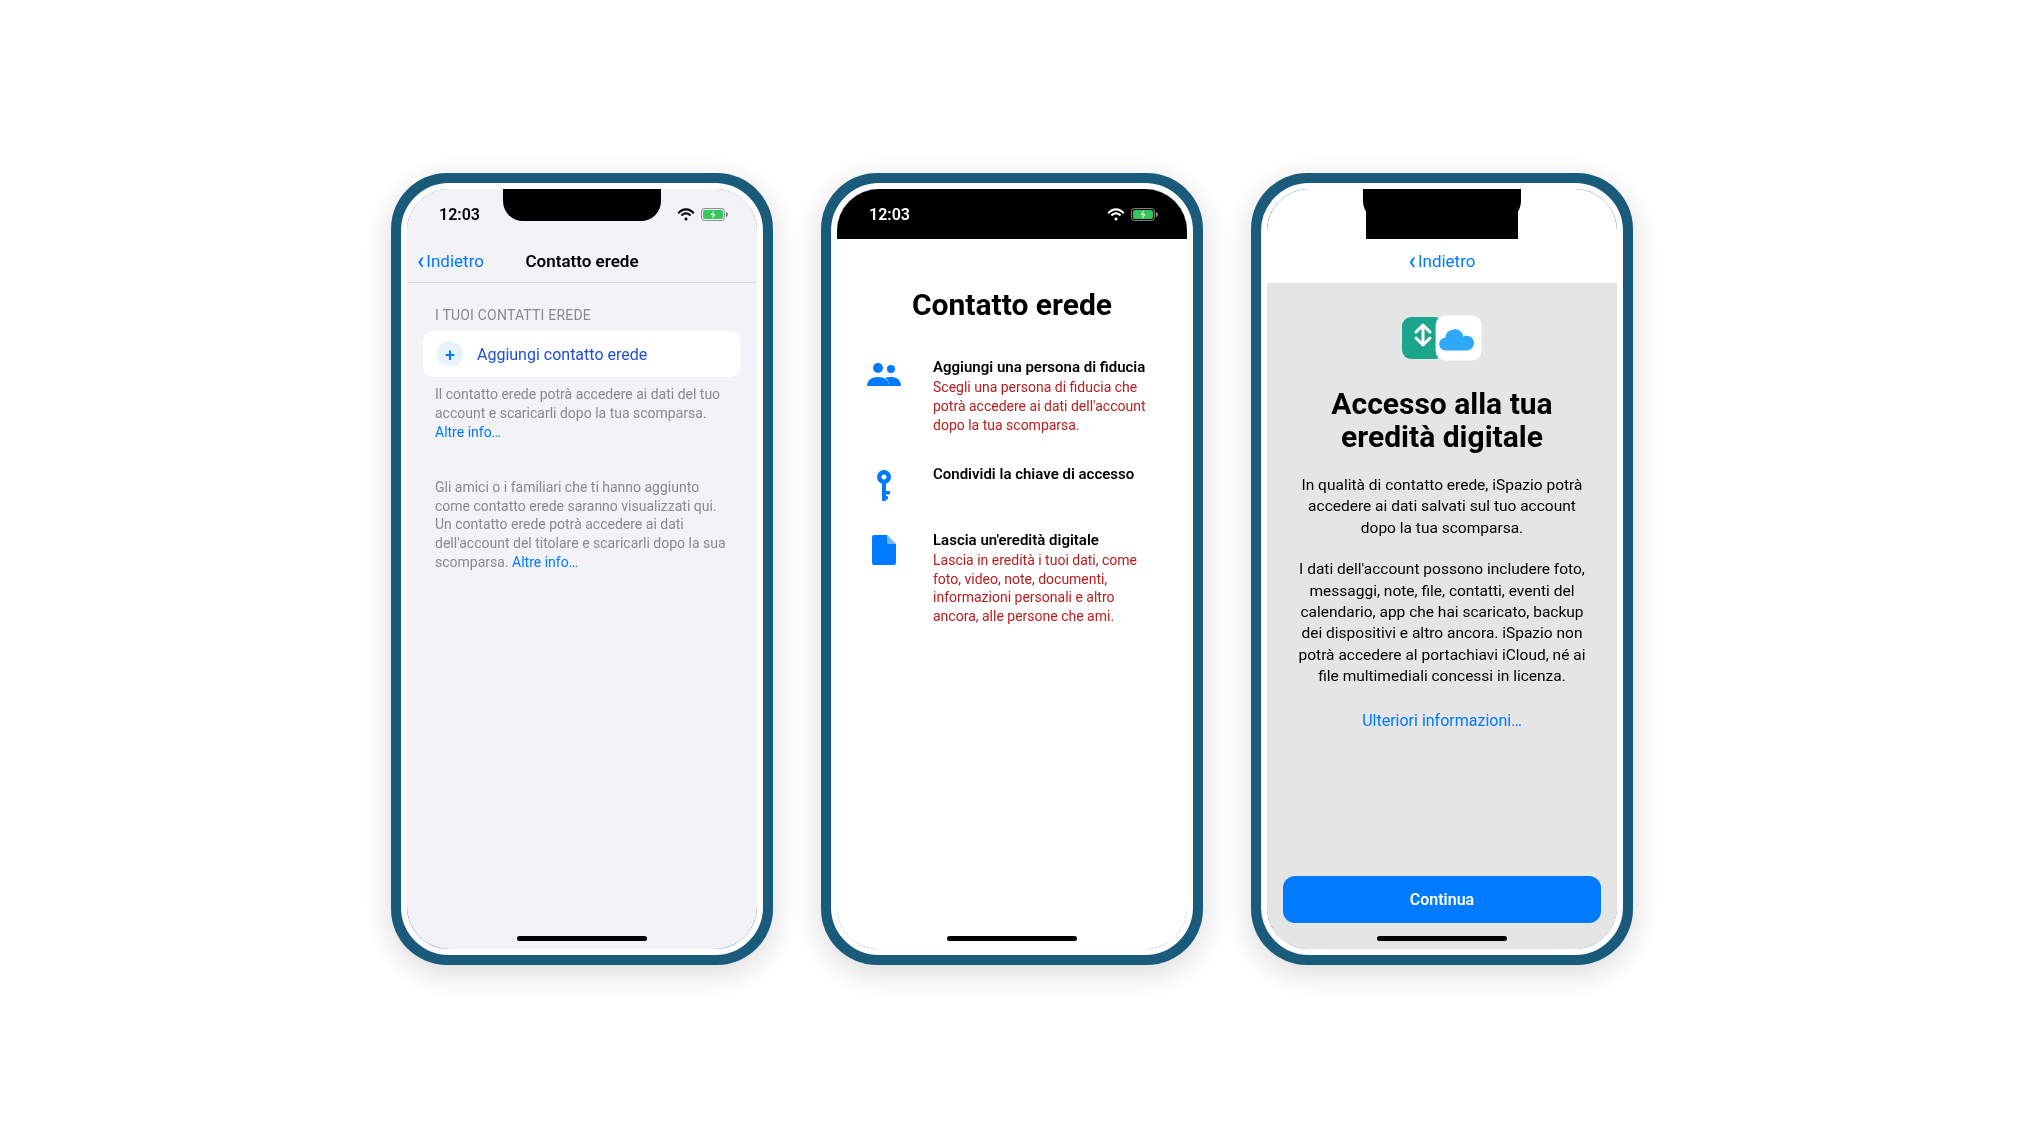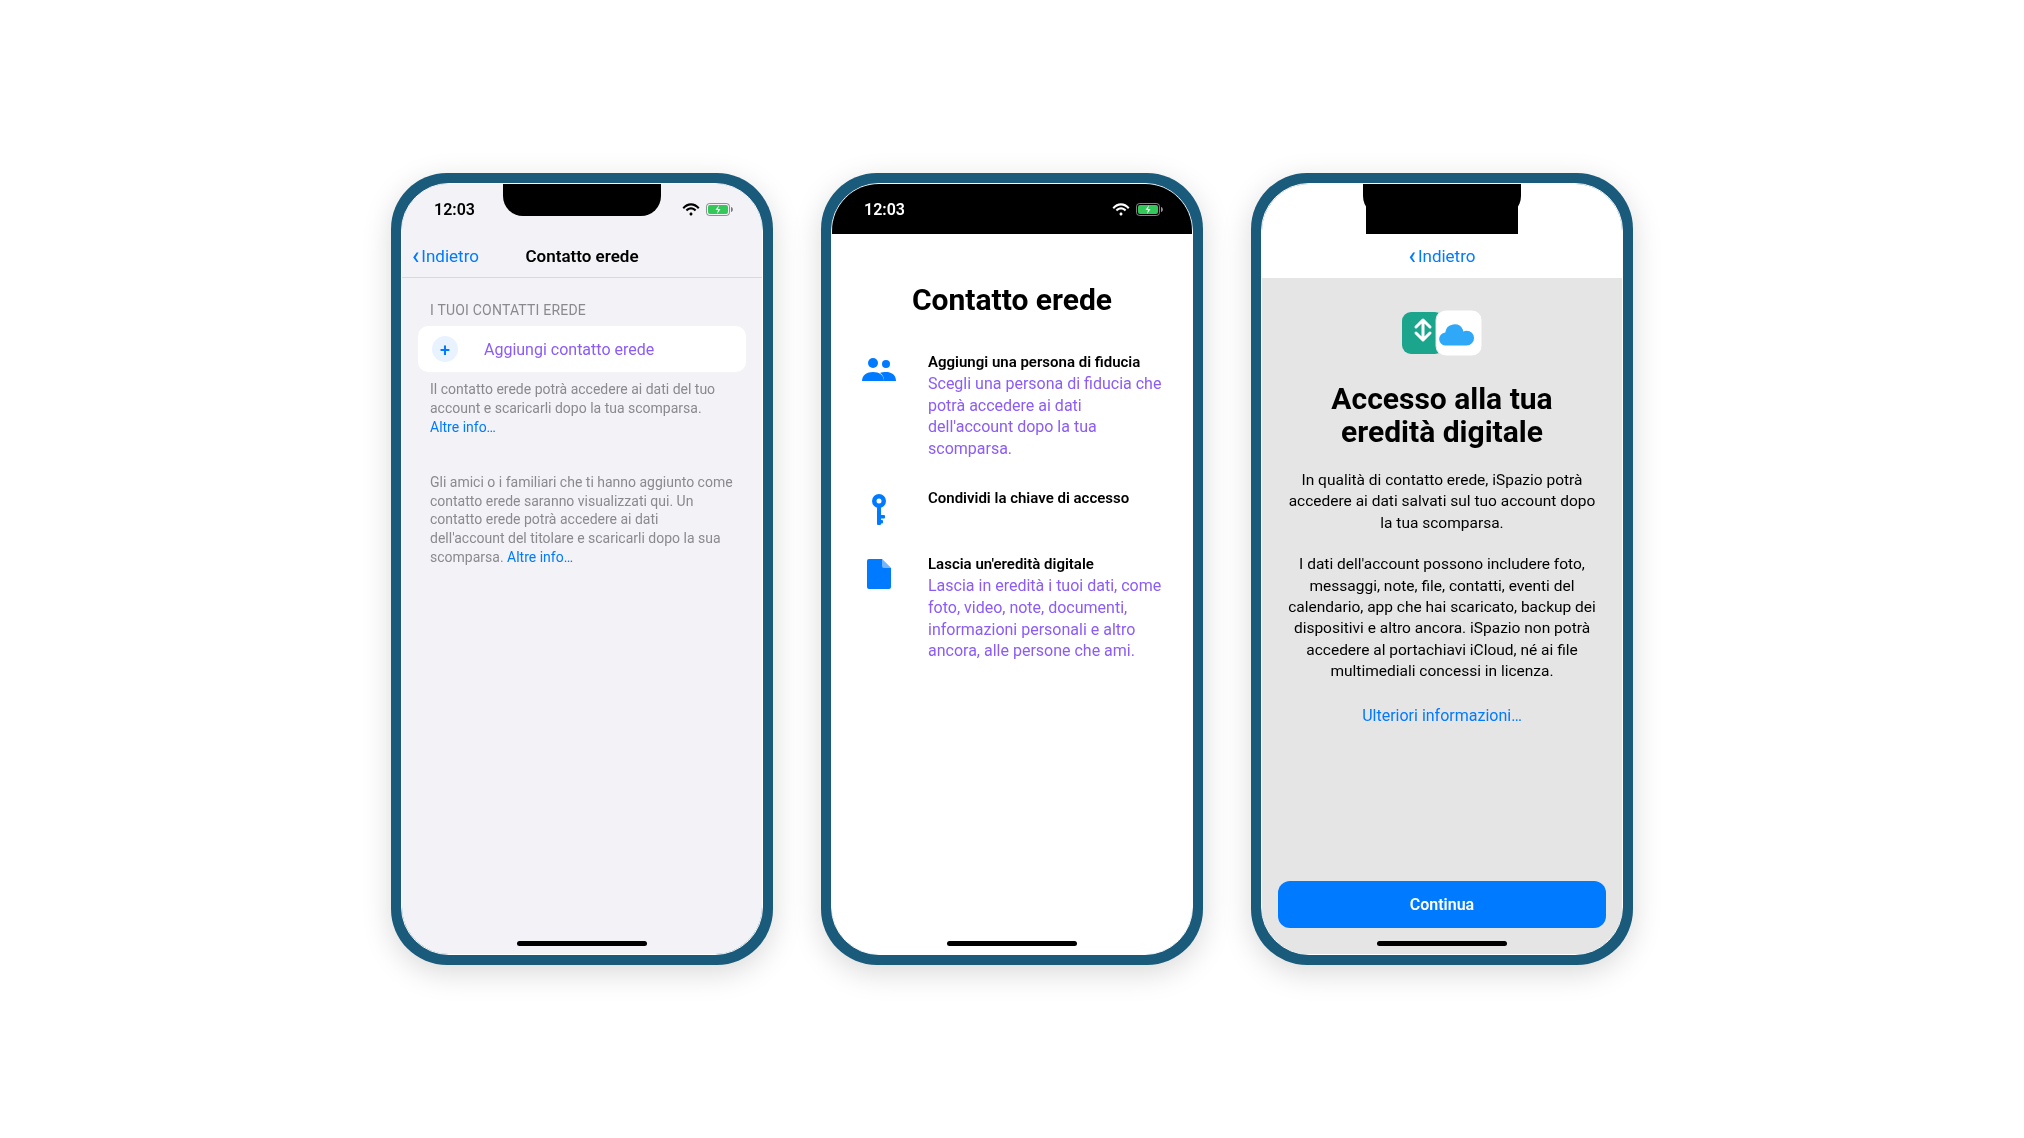--- a/index.html
+++ b/index.html
@@ -21,21 +21,21 @@
     padding: 10px;
     position: relative;
     box-shadow: 0 8px 30px rgba(0,0,0,0.15);
   }
   .phone-inner {
     width: 100%;
     height: 100%;
     border-radius: 48px;
     overflow: hidden;
     position: relative;
-    border: 1px solid #ffffff;
+    border: 6px solid #ffffff;
   }
   .screen {
     width: 100%;
     height: 100%;
     background: #f2f2f7;
     position: relative;
     display: flex;
     flex-direction: column;
   }
   .screen.white { background: #fff; }
@@ -126,23 +126,22 @@
     border-radius: 50%;
     background: #e9f3ff;
     display: flex;
     align-items: center;
     justify-content: center;
     color: #007aff;
     font-size: 18px;
     font-weight: 500;
   }
   .cell-label {
-    color: #8b5cf6;
+    color: #1d4ed8;
     font-size: 16px;
-    margin-left: 12px;
   }
   .footer-text {
     font-size: 14px;
     color: #8a8a8e;
     padding: 8px 12px 0 12px;
     line-height: 1.35;
   }
   .footer-text .link { color: #007aff; }
   .footer-block { margin-top: 28px; }
 
@@ -171,23 +170,23 @@
     padding-top: 4px;
     color: #007aff;
   }
   .onb-text h4 {
     font-size: 15px;
     font-weight: 600;
     margin-bottom: 2px;
     color: #000;
   }
   .onb-text p {
-    font-size: 16px;
+    font-size: 14px;
     line-height: 1.35;
-    color: #8b5cf6;
+    color: #b91c1c;
   }
   .onb-footer {
     padding: 0 16px 14px 16px;
     margin-top: auto;
   }
   .primary-btn {
     background: #007aff;
     color: #fff;
     text-align: center;
     padding: 14px;

